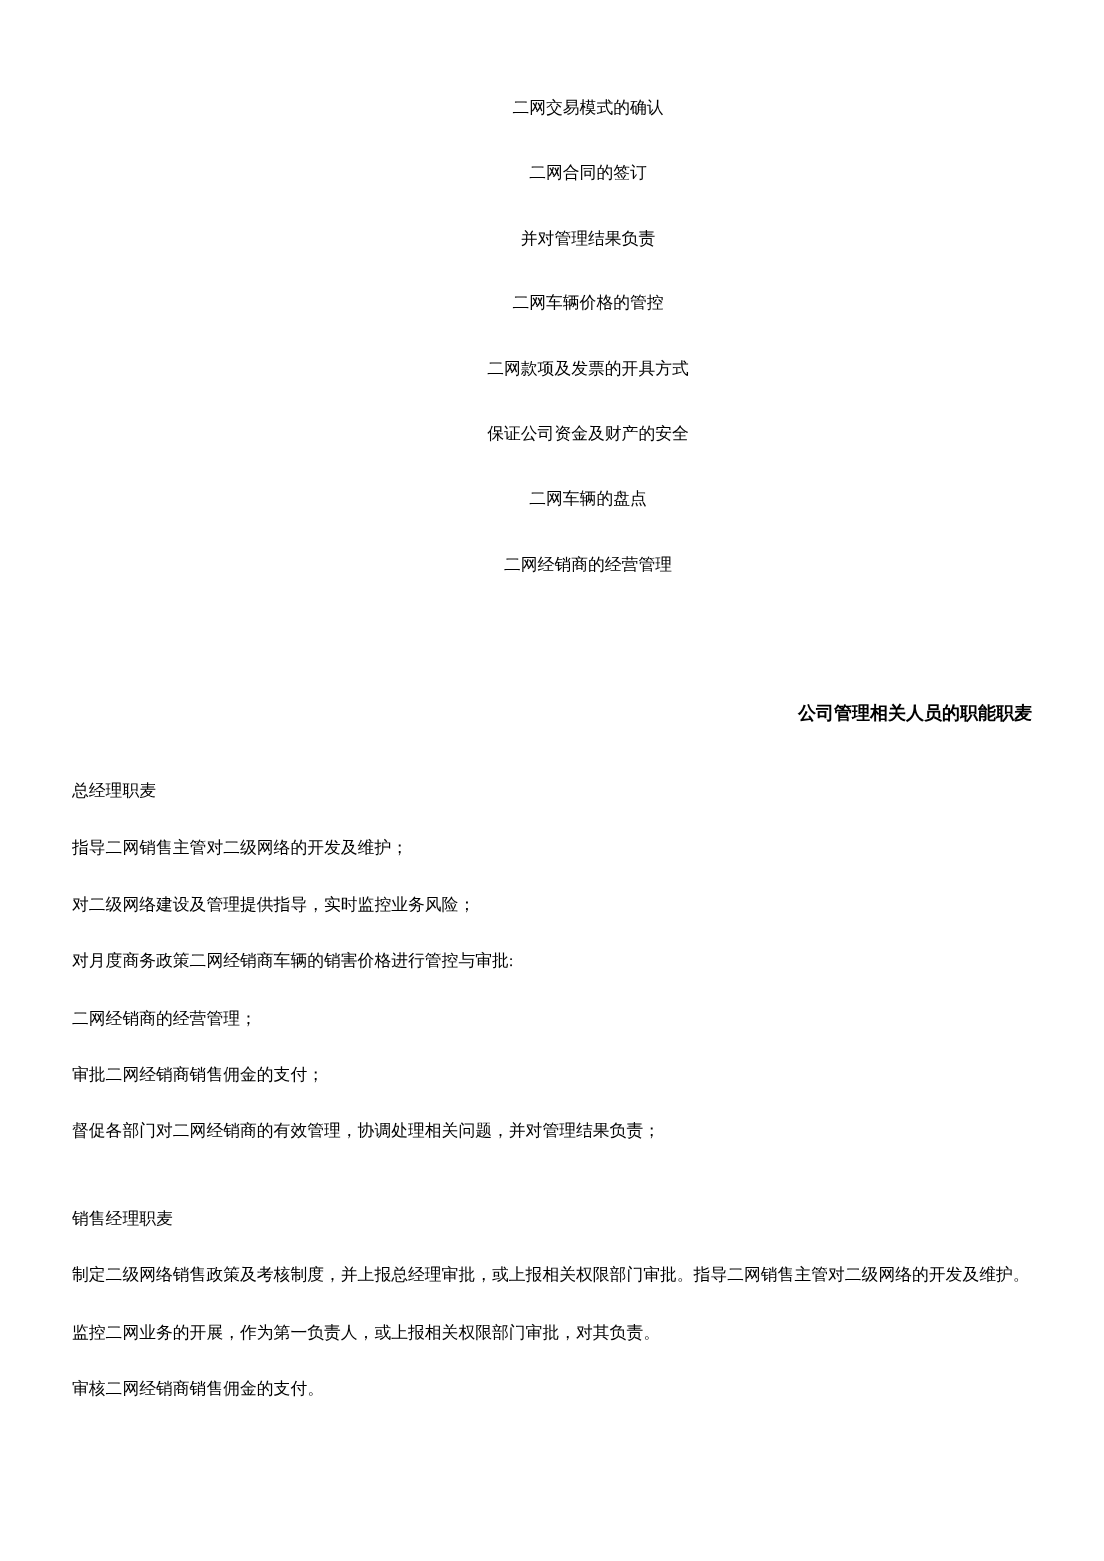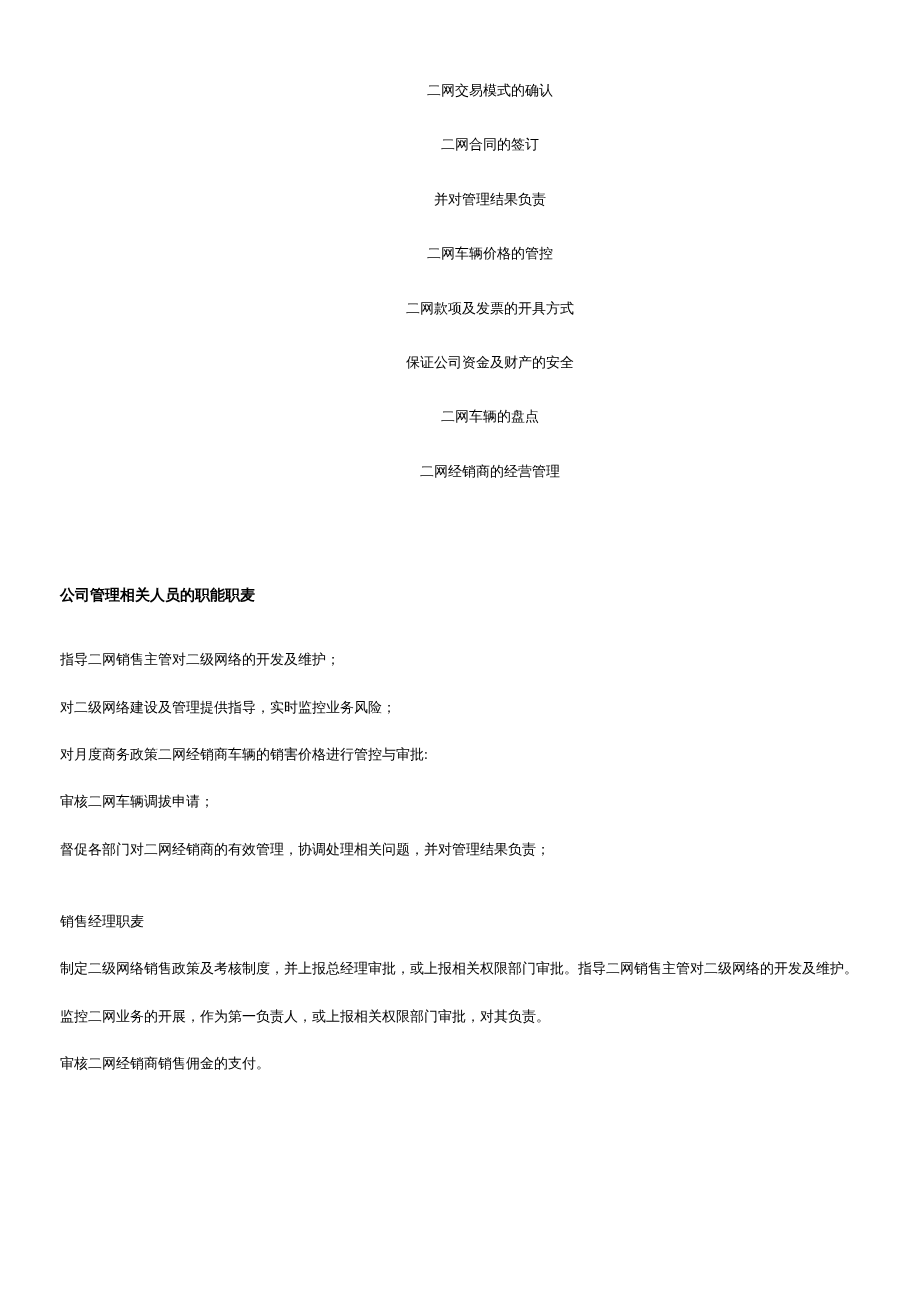--- a/index.html
+++ b/index.html
@@ -17,21 +17,21 @@
       width: 920px;
     }
     .indented-list {
       padding-left: 60px;
       text-align: center;
     }
     .indented-list p {
       margin-bottom: 32px;
     }
     .section-title {
-      text-align: left;
+      text-align: right;
       font-size: 15px;
       margin-top: 100px;
       margin-bottom: 42px;
     }
     .body-text p {
       margin-bottom: 25px;
     }
     .role-heading {
       margin-bottom: 25px;
     }
@@ -46,24 +46,26 @@
   <p>二网车辆价格的管控</p>
   <p>二网款项及发票的开具方式</p>
   <p>保证公司资金及财产的安全</p>
   <p>二网车辆的盘点</p>
   <p>二网经销商的经营管理</p>
 </div>
 
 <h2 class="section-title">公司管理相关人员的职能职麦</h2>
 
 <div class="body-text">
+  <p class="role-heading">总经理职麦</p>
   <p>指导二网销售主管对二级网络的开发及维护；</p>
   <p>对二级网络建设及管理提供指导，实时监控业务风险；</p>
   <p>对月度商务政策二网经销商车辆的销害价格进行管控与审批:</p>
-  <p>审核二网车辆调拔申请；</p>
+  <p>二网经销商的经营管理；</p>
+  <p>审批二网经销商销售佣金的支付；</p>
   <p>督促各部门对二网经销商的有效管理，协调处理相关问题，并对管理结果负责；</p>
 </div>
 
 <div class="body-text" style="margin-top: 50px;">
   <p class="role-heading">销售经理职麦</p>
   <p>制定二级网络销售政策及考核制度，并上报总经理审批，或上报相关权限部门审批。指导二网销售主管对二级网络的开发及维护。</p>
   <p>监控二网业务的开展，作为第一负责人，或上报相关权限部门审批，对其负责。</p>
   <p>审核二网经销商销售佣金的支付。</p>
 </div>
 

